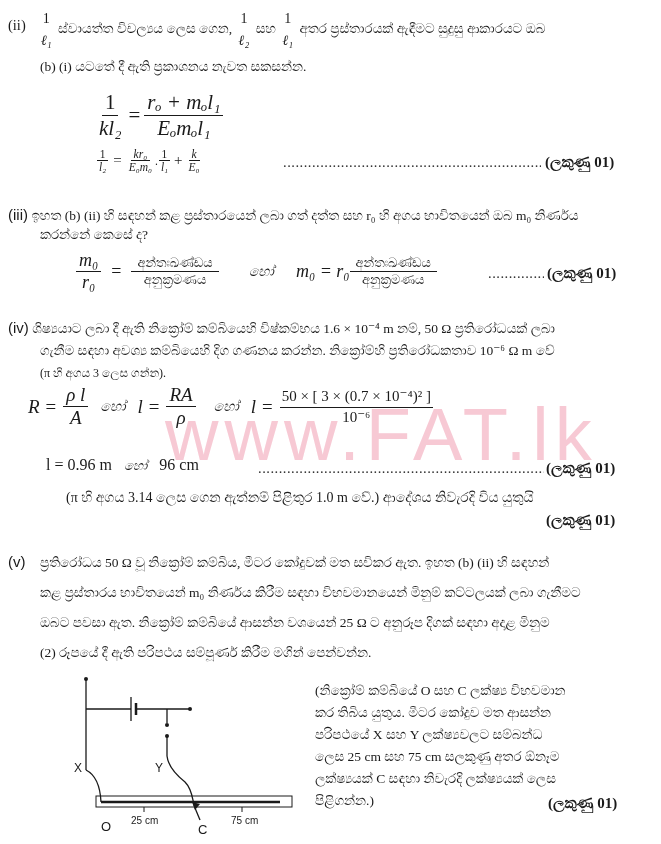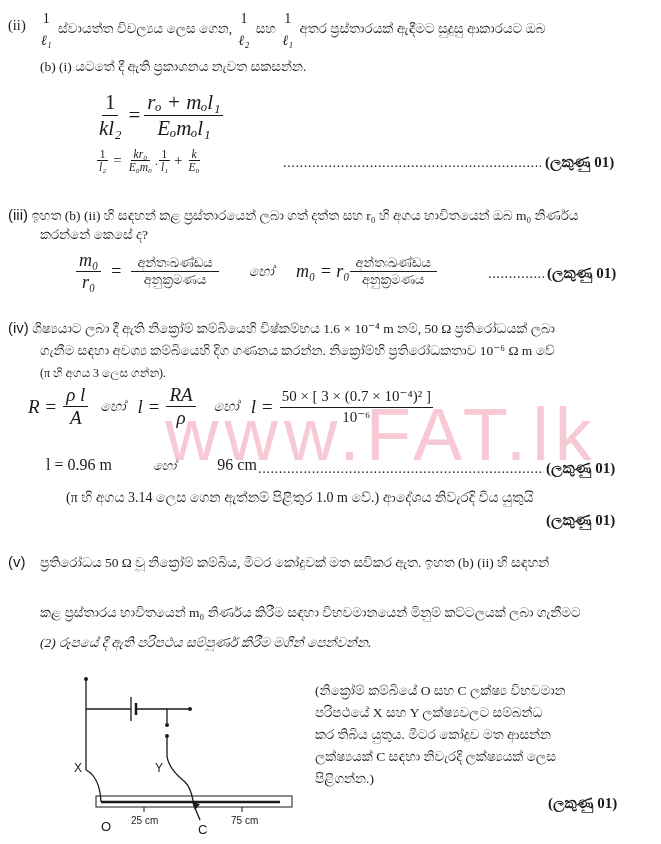--- a/index.html
+++ b/index.html
@@ -136,35 +136,36 @@
       <span class="den">ρ</span>
     </span>
     <span style="margin:0 12px 0 18px; font-size:14px; font-style:italic;">හෝ</span>
     <span class="math" style="margin-right:6px;">l =</span>
     <span class="frac" style="font-size:15px;">
       <span class="num" style="padding:0 2px 2px;">50 × [ 3 × (0.7 × 10⁻⁴)² ]</span>
       <span class="den">10⁻⁶</span>
     </span>
   </div>
 
-  <div class="abs" style="left:46px; top:456px; font-size:16px; display:flex; align-items:baseline;gap:29px;">
+  <div class="abs" style="left:46px; top:456px; font-size:16px; display:flex; align-items:baseline;">
     <span>l = 0.96 m</span>
     <span style="margin:0 12px; font-size:13px; font-style:italic;">හෝ</span>
     <span>96 cm</span>
   </div>
   <div class="abs dots txt" style="left:258px; top:457px; width:286px;">.......................................................................</div>
   <div class="abs marks txt" style="left:546px; top:457px;">(ලකුණු 01)</div>
 
   <div class="abs txt" style="left:66px; top:487px; width:592px; font-size:14px;">(π හි අගය 3.14 ලෙස ගෙන ඇත්නම් පිළිතුර 1.0 m වේ.) ආදේශය නිවැරදි විය යුතුයි</div>
   <div class="abs marks txt" style="left:546px; top:509px;">(ලකුණු 01)</div>
 
   <div class="abs" style="left:8px; top:547px; width:650px; font-size:13.5px; line-height:30px;">
     <div><span class="q-num" style="display:inline-block; width:32px;">(v)</span><span>ප්‍රතිරෝධය 50 Ω වූ නික්‍රෝම් කම්බිය, මීටර කෝදුවක් මත සවිකර ඇත. ඉහත (b) (ii) හි සඳහන්</span></div>
-    <div style="padding-left:32px;margin-top:20px;">කළ ප්‍රස්තාරය භාවිතයෙන් m₀ නිර්ණය කිරීම සඳහා විභවමානයෙන් මිනුම් කට්ටලයක් ලබා ගැනීමට</div>
-    <div style="padding-left:32px;font-style:italic;">(2) රූපයේ දී ඇති පරිපථය සම්පූර්ණ කිරීම මගින් පෙන්වන්න.</div>
+    <div style="padding-left:32px;">කළ ප්‍රස්තාරය භාවිතයෙන් m₀ නිර්ණය කිරීම සඳහා විභවමානයෙන් මිනුම් කට්ටලයක් ලබා ගැනීමට</div>
+    <div style="padding-left:32px;">ඔබට පවසා ඇත. නික්‍රෝම් කම්බියේ ආසන්න වශයෙන් 25 Ω ට අනුරූප දිගක් සඳහා අදාළ මිනුම</div>
+    <div style="padding-left:32px;">(2) රූපයේ දී ඇති පරිපථය සම්පූර්ණ කිරීම මගින් පෙන්වන්න.</div>
   </div>
 
   <svg class="abs" style="left:60px; top:670px;" width="250" height="174" viewBox="0 0 250 174">
 
     <circle cx="26" cy="9" r="2" fill="#1a1a1a"></circle>
     <line x1="26" y1="9" x2="26" y2="100" stroke="#1a1a1a" stroke-width="1.3"></line>
 
     <line x1="26" y1="39" x2="71" y2="39" stroke="#1a1a1a" stroke-width="1.3"></line>
 
     <line x1="71" y1="27" x2="71" y2="51" stroke="#1a1a1a" stroke-width="1.3"></line>
@@ -190,20 +191,21 @@
     <text x="171" y="154" font-size="10" fill="#1a1a1a">75 cm</text>
 
     <text x="14" y="102" font-size="12" font-family="Liberation Serif, serif" fill="#1a1a1a">X</text>
     <text x="95" y="102" font-size="12" font-family="Liberation Serif, serif" fill="#1a1a1a">Y</text>
     <text x="41" y="161" font-size="13" font-family="Liberation Serif, serif" fill="#1a1a1a">O</text>
     <text x="138" y="164" font-size="13" font-family="Liberation Serif, serif" fill="#1a1a1a">C</text>
   </svg>
 
   <div class="abs" style="left:315px; top:680px; width:320px; font-size:13.5px; line-height:22px;">
     <div>(නික්‍රෝම් කම්බියේ O සහ C ලක්ෂ්‍ය විභවමාන</div>
+    <div>කර තිබිය යුතුය. මීටර කෝදුව මත ආසන්න</div>
     <div>පරිපථයේ  X  සහ  Y ලක්ෂ්‍යවලට  සම්බන්ධ</div>
-    <div>කර තිබිය යුතුය. මීටර කෝදුව මත ආසන්න</div>
+    <div>ලෙස 25 cm සහ 75 cm සලකුණු අතර ඕනෑම</div>
     <div>ලක්ෂ්‍යයක් C සඳහා නිවැරදි ලක්ෂ්‍යයක් ලෙස</div>
     <div>පිළිගන්න.)</div>
   </div>
   <div class="abs marks txt" style="left:548px; top:792px;">(ලකුණු 01)</div>
 
 </div>
 
 </body></html>

